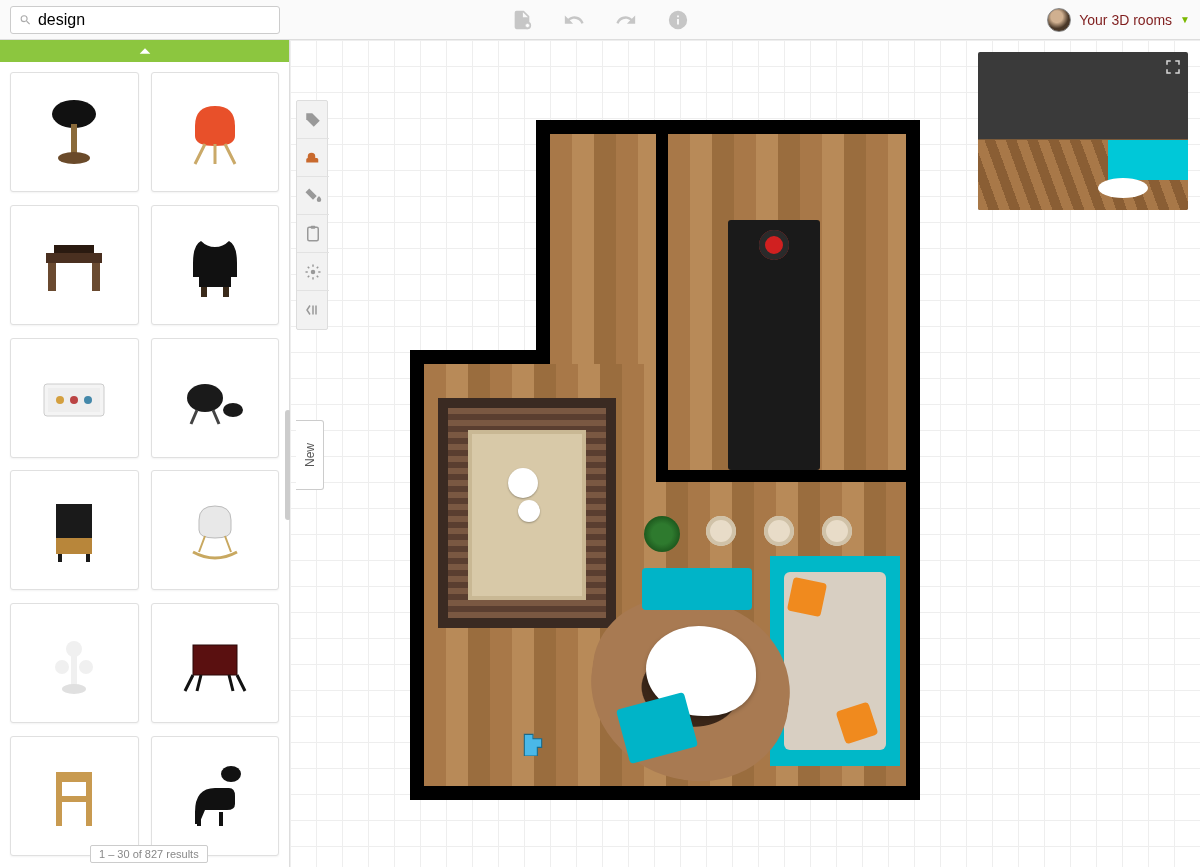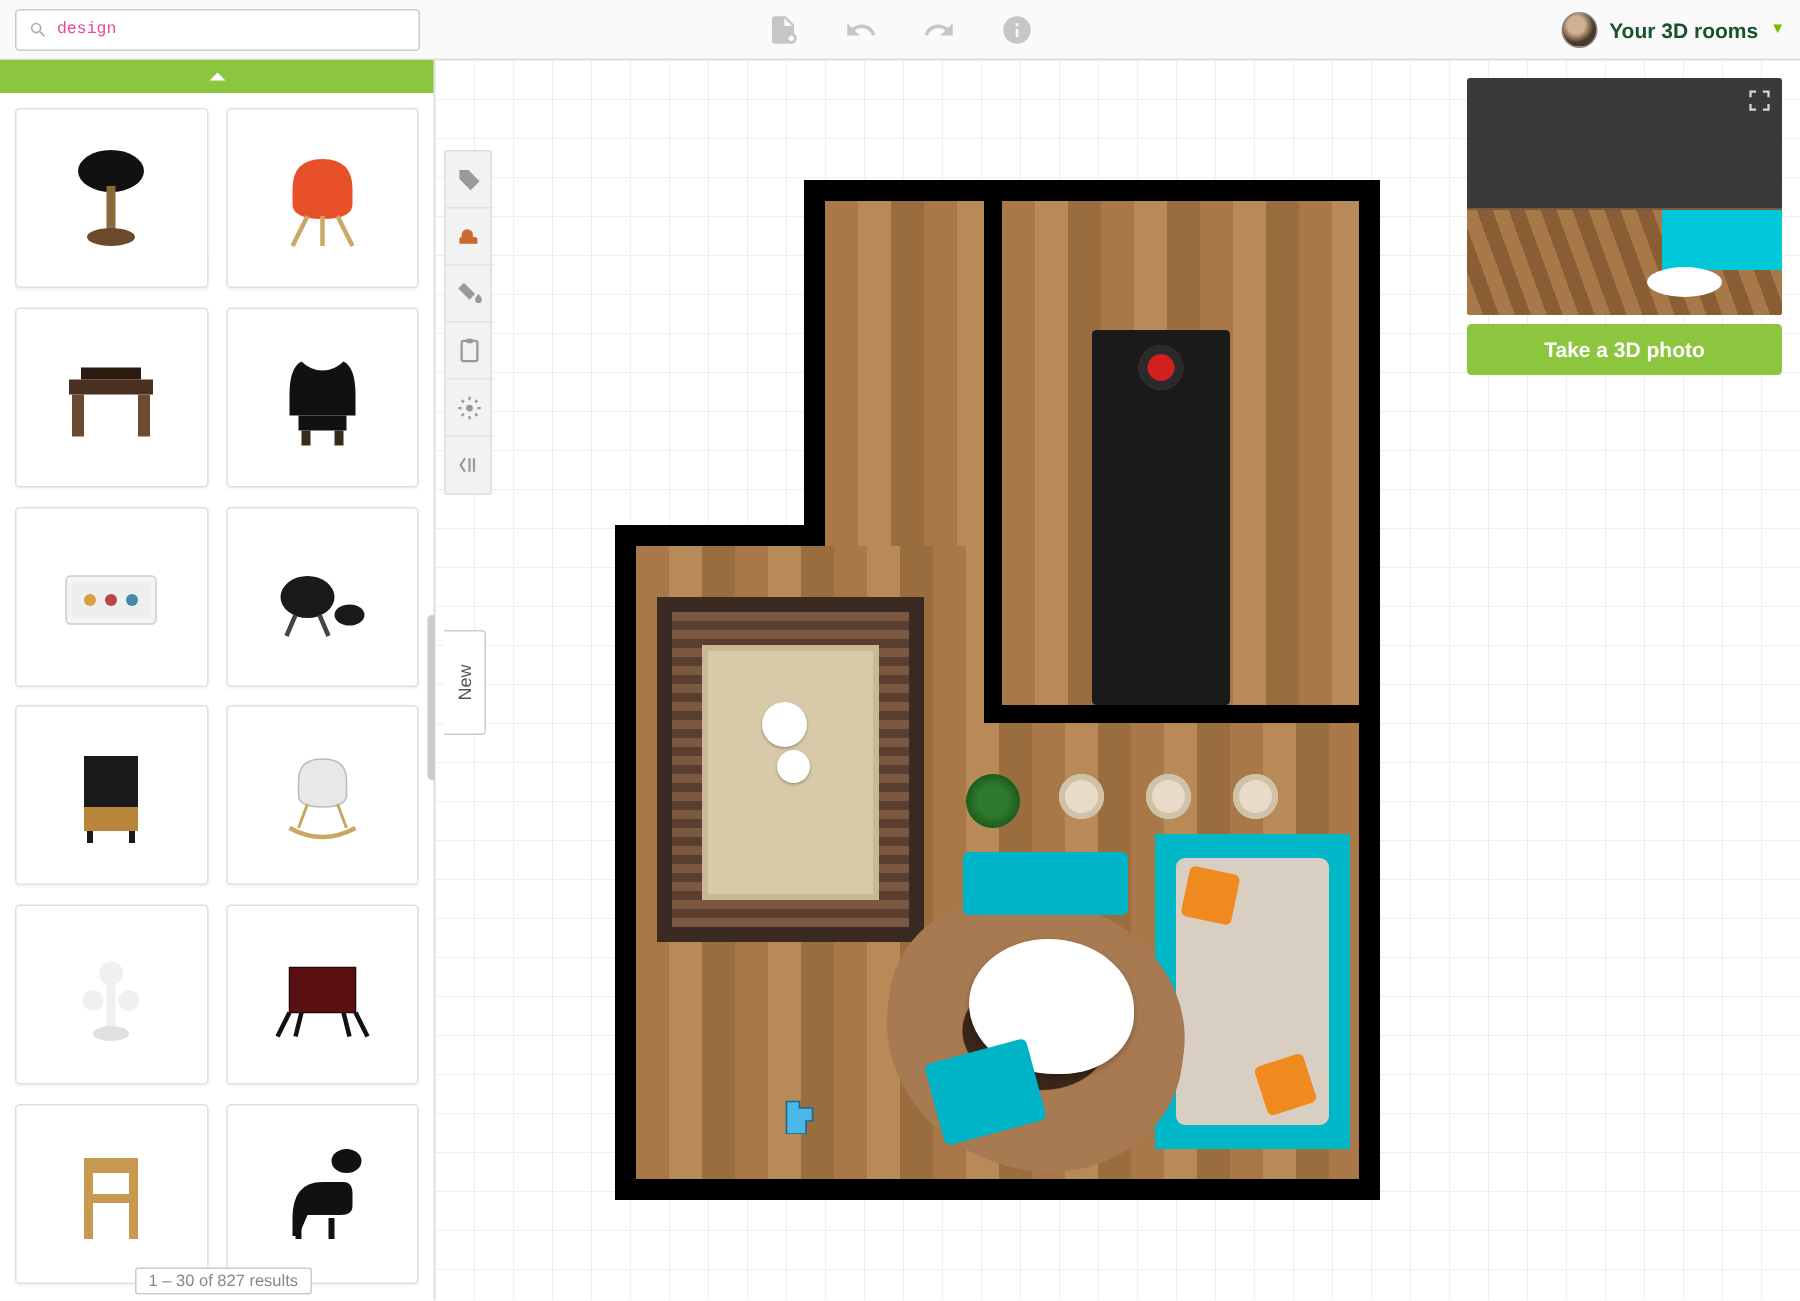--- a/index.html
+++ b/index.html
@@ -2,26 +2,26 @@
 <html><head>
 <meta charset="utf-8">
 <style>
 * { box-sizing: border-box; margin: 0; padding: 0; }
 body { font-family: -apple-system, Helvetica, Arial, sans-serif; background: #f5f5f5; width: 1200px; height: 867px; overflow: hidden; position: relative; }
 
 
 .topbar { position: absolute; top: 0; left: 0; right: 0; height: 40px; background: #fafafa; border-bottom: 1px solid #ddd; display: flex; align-items: center; padding: 0 10px; }
 .search-wrap { display: flex; align-items: center; background: #fff; border: 1px solid #ccc; border-radius: 3px; width: 270px; height: 28px; padding: 0 8px; }
 .search-wrap svg { width: 14px; height: 14px; fill: #aaa; margin-right: 6px; }
-.search-input { border: none; outline: none; font-size: 11px; width: 100%; color: #ec4899; font-family: Liberation Mono, monospace; }
+.search-input { border: none; outline: none; font-size: 16px; width: 100%; color: #000000; }
 .top-center { position: absolute; left: 50%; transform: translateX(-50%); display: flex; gap: 30px; align-items: center; }
 .top-center .ticon { width: 22px; height: 22px; opacity: 0.45; cursor: pointer; }
 .top-right { margin-left: auto; display: flex; align-items: center; gap: 8px; cursor: pointer; }
 .avatar { width: 24px; height: 24px; border-radius: 50%; background: radial-gradient(circle at 40% 35%, #d0b090 30%, #4a3828 60%); border: 1px solid #888; }
-.rooms-label { color: #14532d; font-weight: 700; font-size: 14px; }
+.rooms-label { color: #7f1d1d; font-weight: 400; font-size: 14px; }
 .rooms-caret { color: #7ab800; font-size: 10px; }
 
 
 .sidebar { position: absolute; top: 40px; left: 0; width: 290px; bottom: 0; background: #fff; border-right: 1px solid #ddd; display: flex; flex-direction: column; }
 .collapse-bar { height: 22px; background: #8cc63f; display: flex; align-items: center; justify-content: center; cursor: pointer; }
 .collapse-bar svg { fill: #fff; width: 16px; height: 10px; }
 .catalog { flex: 1; overflow-y: auto; padding: 10px; display: grid; grid-template-columns: 1fr 1fr; gap: 12px; }
 .catalog-item { background: #fff; border: 1px solid #e0e0e0; border-radius: 3px; height: 120px; display: flex; align-items: center; justify-content: center; cursor: pointer; box-shadow: 0 1px 2px rgba(0,0,0,.05); position: relative; }
 .results-bar { position: absolute; bottom: 4px; left: 90px; background: #fff; border: 1px solid #ccc; border-radius: 2px; padding: 2px 8px; font-size: 11px; color: #888; text-align: center; }
 
@@ -377,14 +377,13 @@
 
 <div class="right-panel">
   <div class="preview">
     <div class="pfloor"></div>
     <div class="psofa"></div>
     <div class="ptable"></div>
     <div class="expand"><svg viewBox="0 0 24 24">
           <path d="M3 3h6v2H5v4H3zM21 3h-6v2h4v4h2zM3 21h6v-2H5v-4H3zM21 21h-6v-2h4v-4h2z"></path>
         </svg></div>
   </div>
-  <button class="take-photo">Take a 3D photo</button>
 </div>
 
 </body></html>

